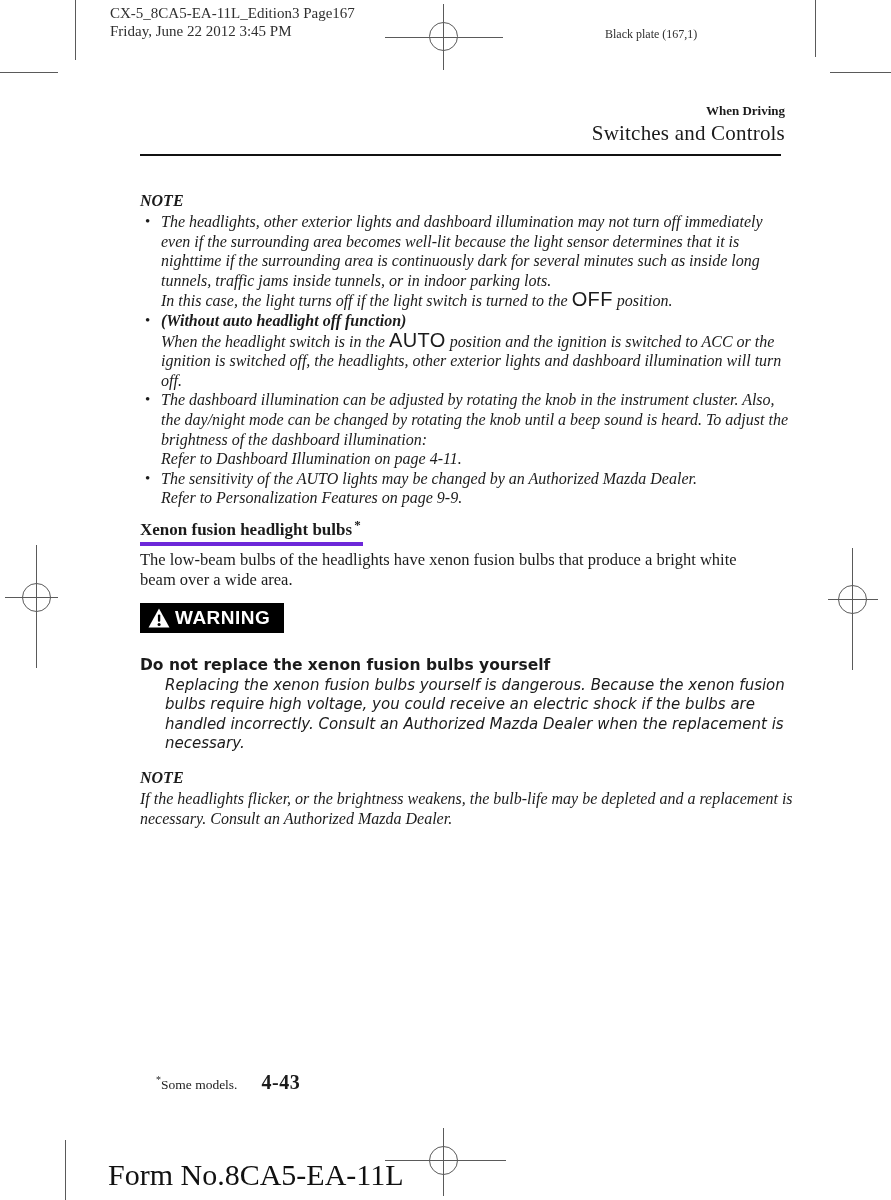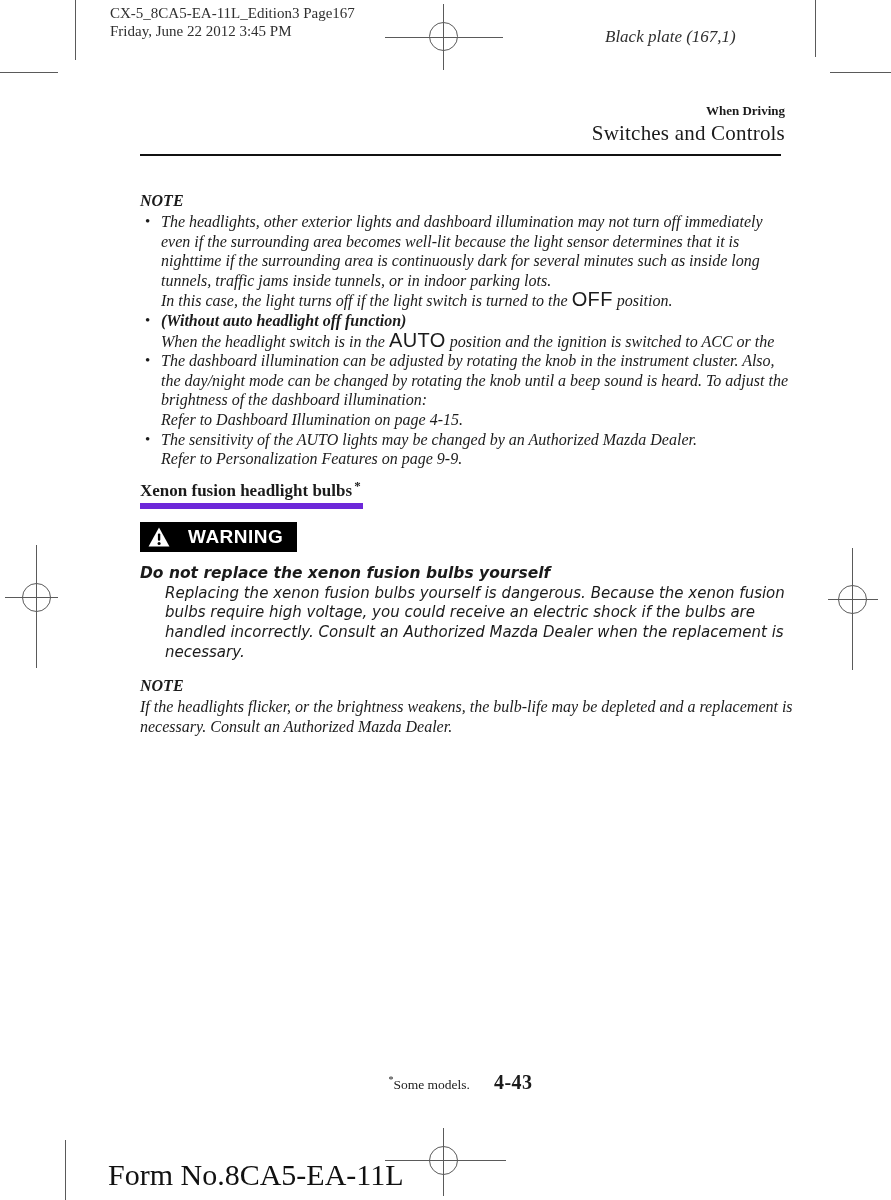--- a/index.html
+++ b/index.html
@@ -14,55 +14,55 @@
     overflow:hidden;
   }
   
   .trimline{position:absolute;background:var(--trim);}
   .reg-circle{position:absolute;width:29px;height:29px;border:1.3px solid var(--trim);border-radius:50%;background:transparent;box-sizing:border-box;}
   .reg-h{position:absolute;height:1px;background:var(--trim);}
   .reg-v{position:absolute;width:1px;background:var(--trim);}
 
   
   .print-header{position:absolute;left:110px;top:4px;font-size:15px;line-height:18px;color:#2f2f2f;white-space:nowrap;}
-  .black-plate{position:absolute;left:605px;top:27px;font-size:17px;color:#2f2f2f;white-space:nowrap;font-style:italic;}
+  .black-plate{position:absolute;left:605px;top:27px;font-size:12px;color:#2f2f2f;white-space:nowrap;}
 
   
   .head-wrap{position:absolute;left:144px;top:103px;width:641px;text-align:right;}
   .kicker{font-size:13px;font-weight:bold;line-height:15px;}
   .page-title{font-size:21px;font-weight:normal;line-height:26px;margin-top:2px;letter-spacing:0.2px;}
   .head-rule{position:absolute;left:140px;top:154px;width:641px;height:2px;background:#111;}
 
   
   .content{position:absolute;left:140px;top:192px;width:652px;}
   .note-label{font-size:16px;font-weight:bold;font-style:italic;height:20px;}
   .note-text{font-style:italic;font-size:16px;line-height:19.6px;}
   .lines{white-space:pre;}
   .bullet{position:relative;padding-left:21px;}
   .bullet::before{content:"\2022";position:absolute;left:5px;top:0;font-style:normal;font-size:15px;}
   .lead-bold{font-weight:bold;}
   .keyline{white-space:nowrap;}
   .key{font-family:"Liberation Sans", sans-serif;font-style:normal;font-size:20px;letter-spacing:0.4px;}
 
   .section-heading{margin-top:12px;font-size:17px;font-weight:bold;}
-  .hd-underline{display:inline-block;border-bottom:6px solid #6d28d9;padding-bottom:2px;padding-right:2px;}
+  .hd-underline{display:inline-block;border-bottom:4px solid #6d28d9;padding-bottom:2px;padding-right:2px;}
   .hd-ast{font-size:13px;position:relative;top:-6px;margin-left:2px;}
   .section-body{margin-top:4px;font-size:16.5px;line-height:19.8px;}
 
-  .warn-box{margin-top:13px;display:inline-flex;align-items:center;gap:18px;background:#000;color:#fff;
+  .warn-box{margin-top:13px;display:inline-flex;align-items:center;gap:5px;background:#000;color:#fff;
     height:30px;padding:0 14px 0 8px;box-sizing:border-box;}
   .warn-box .warn-word{font-family:"Liberation Sans", sans-serif;font-weight:bold;font-size:19px;letter-spacing:0.5px;}
-  .warn-title{margin-top:12px;font-family:"DejaVu Sans", sans-serif;font-style:italic;font-weight:bold;font-size:15.5px;line-height:19px;}
+  .warn-title{margin-top:23px;font-family:"DejaVu Sans", sans-serif;font-weight:bold;font-size:15.5px;line-height:19px;}
   .warn-body{padding-left:25px;font-family:"DejaVu Sans", sans-serif;font-style:italic;font-size:15px;line-height:19.6px;margin-top:1px;}
 
   .note2{margin-top:15px;}
   .note2-lines{font-style:italic;font-size:16px;line-height:20px;}
 
   
-  .footer{position:absolute;left:140px;top:1071px;width:641px;text-align:center;white-space:nowrap;}
+  .footer{position:absolute;left:156px;top:1071px;width:641px;text-align:left;white-space:nowrap;}
   .some-models{font-size:13.5px;color:#222;}
   .some-models sup{font-size:10px;position:relative;top:-1px;}
   .page-num{font-size:20px;font-weight:bold;margin-left:20px;letter-spacing:0.5px;}
 
   .form-no{position:absolute;left:108px;top:1158px;font-size:30px;color:#111;white-space:nowrap;}
 </style>
 </head>
 <body>
 
 <div class="trimline" style="left:75px;top:0;width:1px;height:60px;"></div>
@@ -114,39 +114,43 @@
       <div class="lines">The headlights, other exterior lights and dashboard illumination may not turn off immediately
 even if the surrounding area becomes well-lit because the light sensor determines that it is
 nighttime if the surrounding area is continuously dark for several minutes such as inside long
 tunnels, traffic jams inside tunnels, or in indoor parking lots.</div>
       <div class="keyline"><span>In this case, the light turns off if the light switch is turned to the </span><span class="key">OFF</span><span>  position.</span></div>
     </div>
 
     <div class="bullet">
       <div class="lead-bold">(Without auto headlight off function)</div>
       <div class="keyline"><span>When the headlight switch is in the </span><span class="key">AUTO</span><span>  position and the ignition is switched to ACC or the</span></div>
+      <div class="lines">ignition is switched off, the headlights, other exterior lights and dashboard illumination will turn
+off.</div>
     </div>
 
     <div class="bullet">
       <div class="lines">The dashboard illumination can be adjusted by rotating the knob in the instrument cluster. Also,
 the day/night mode can be changed by rotating the knob until a beep sound is heard. To adjust the
 brightness of the dashboard illumination:
-Refer to Dashboard Illumination on page 4-15.</div>
+Refer to Dashboard Illumination on page 4-11.</div>
     </div>
 
     <div class="bullet">
       <div class="lines">The sensitivity of the AUTO lights may be changed by an Authorized Mazda Dealer.
 Refer to Personalization Features on page 9-9.</div>
     </div>
   </div>
 
   
   <div class="section-heading">
     <span class="hd-underline"><span>Xenon fusion headlight bulbs</span><span class="hd-ast">*</span></span>
   </div>
+  <div class="section-body lines">The low-beam bulbs of the headlights have xenon fusion bulbs that produce a bright white
+beam over a wide area.</div>
 
   
   <div class="warn-box">
     <svg width="22" height="20" viewBox="0 0 24 22">
       <path d="M12 0.5 L23.5 21.5 L0.5 21.5 Z" fill="#ffffff"></path>
       <rect x="10.8" y="7.2" width="2.6" height="8" rx="1.1" fill="#000000"></rect>
       <circle cx="12.1" cy="18.2" r="1.7" fill="#000000"></circle>
     </svg>
     <span class="warn-word">WARNING</span>
   </div>

